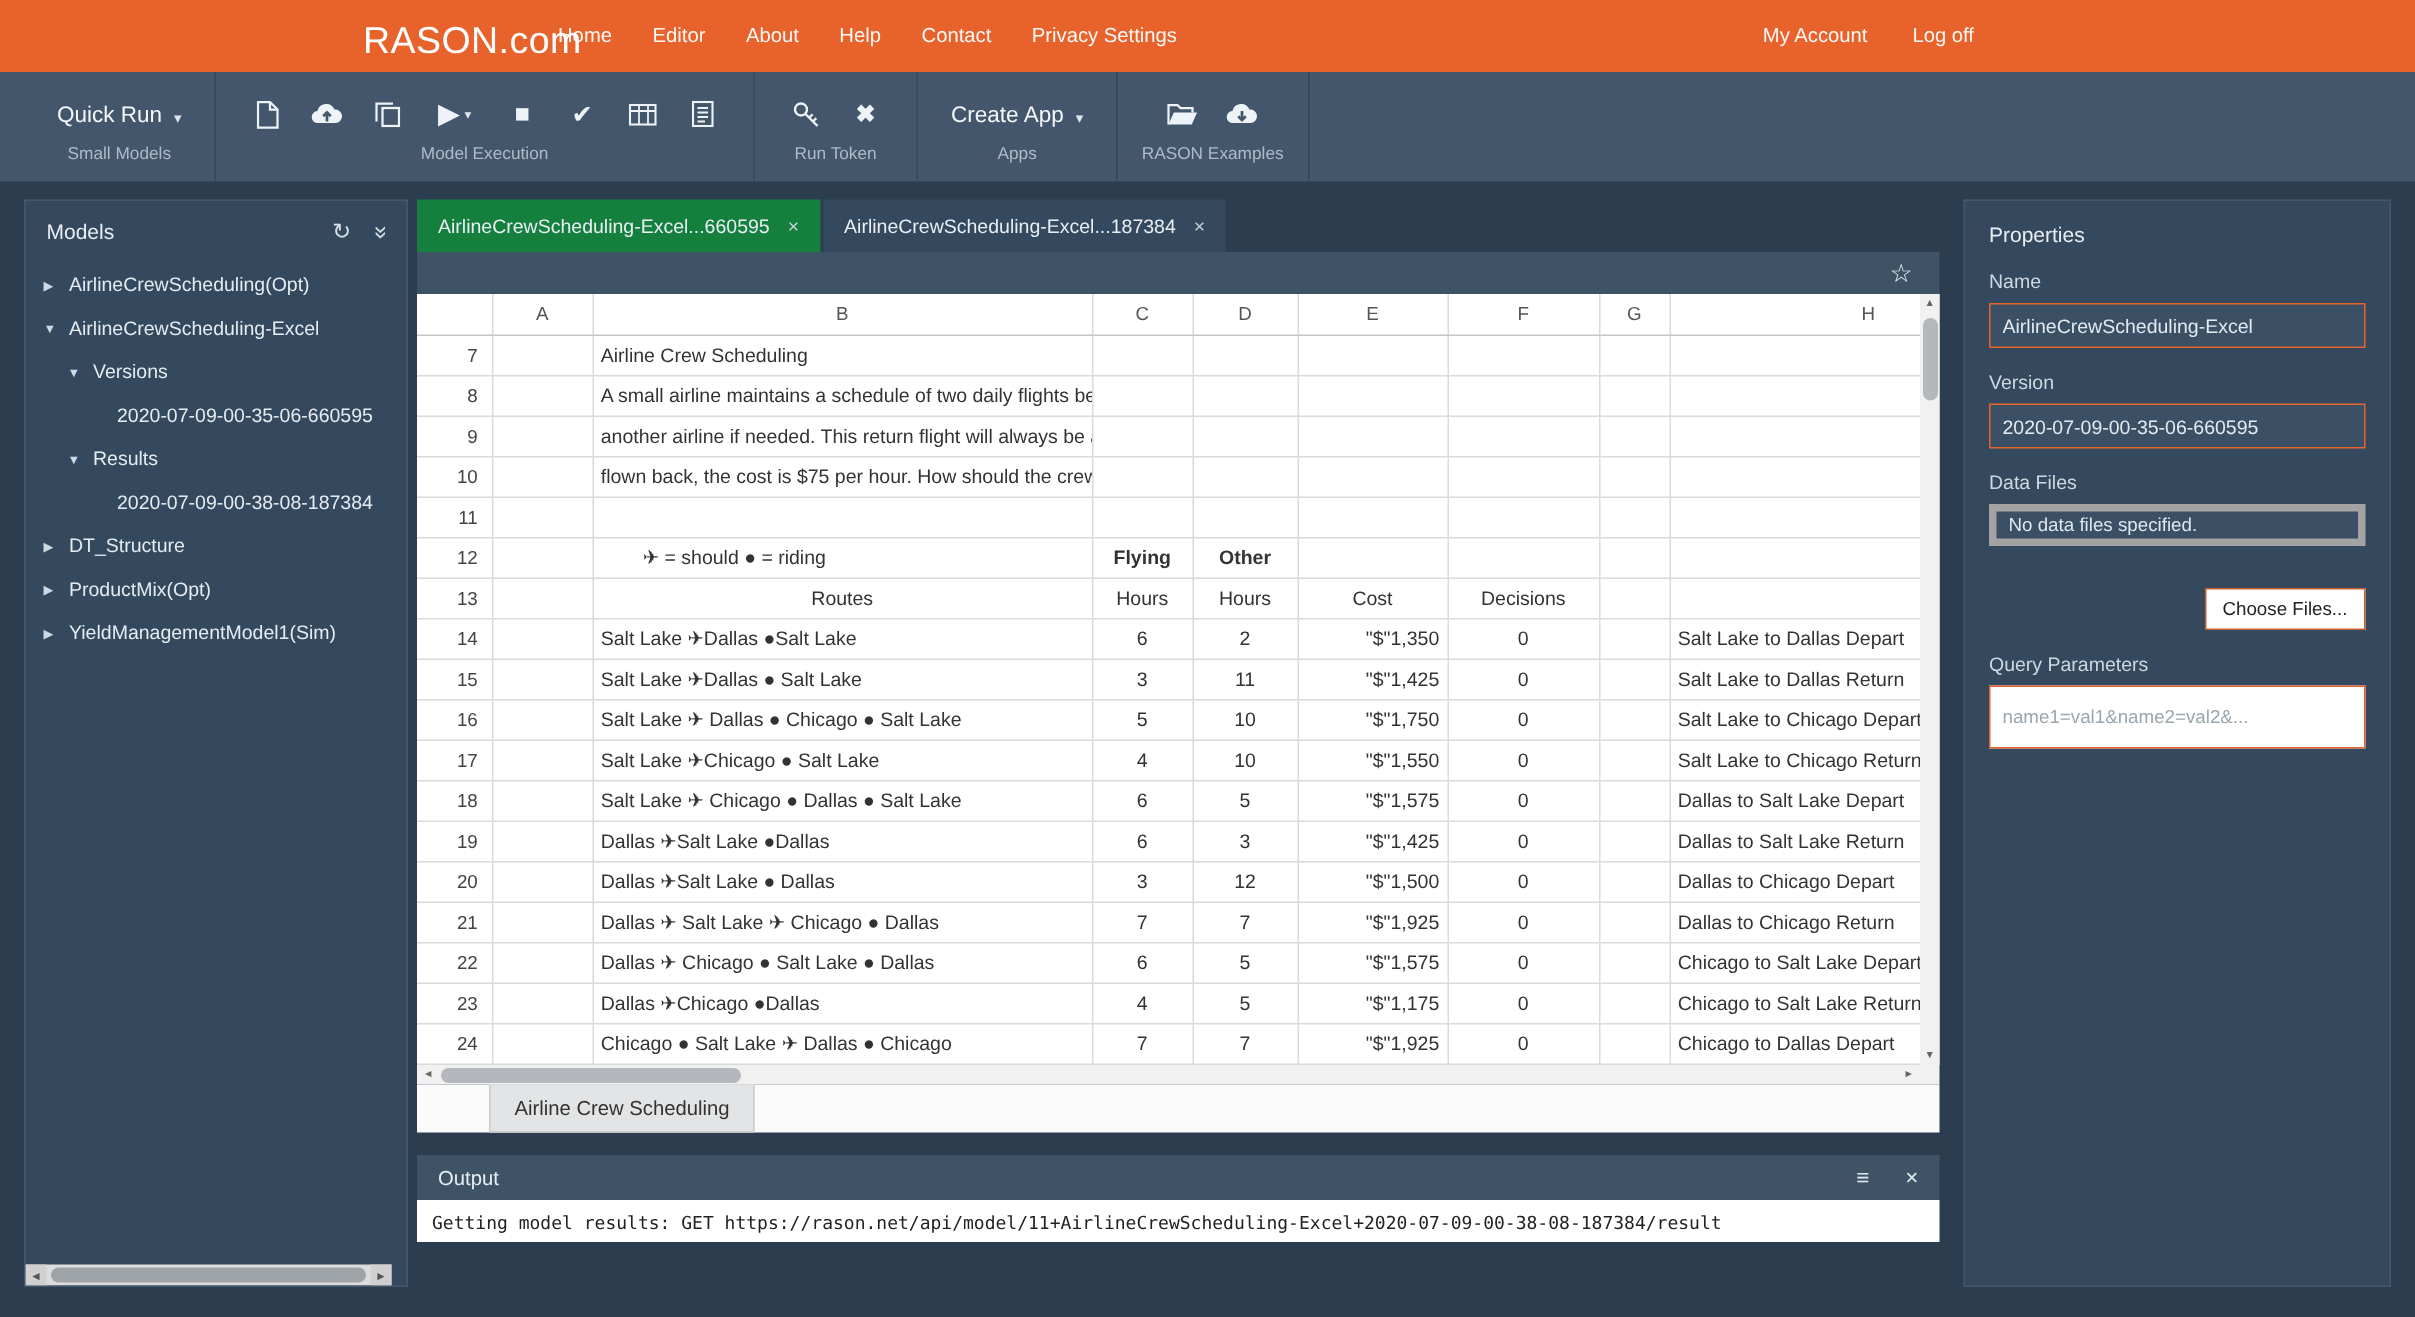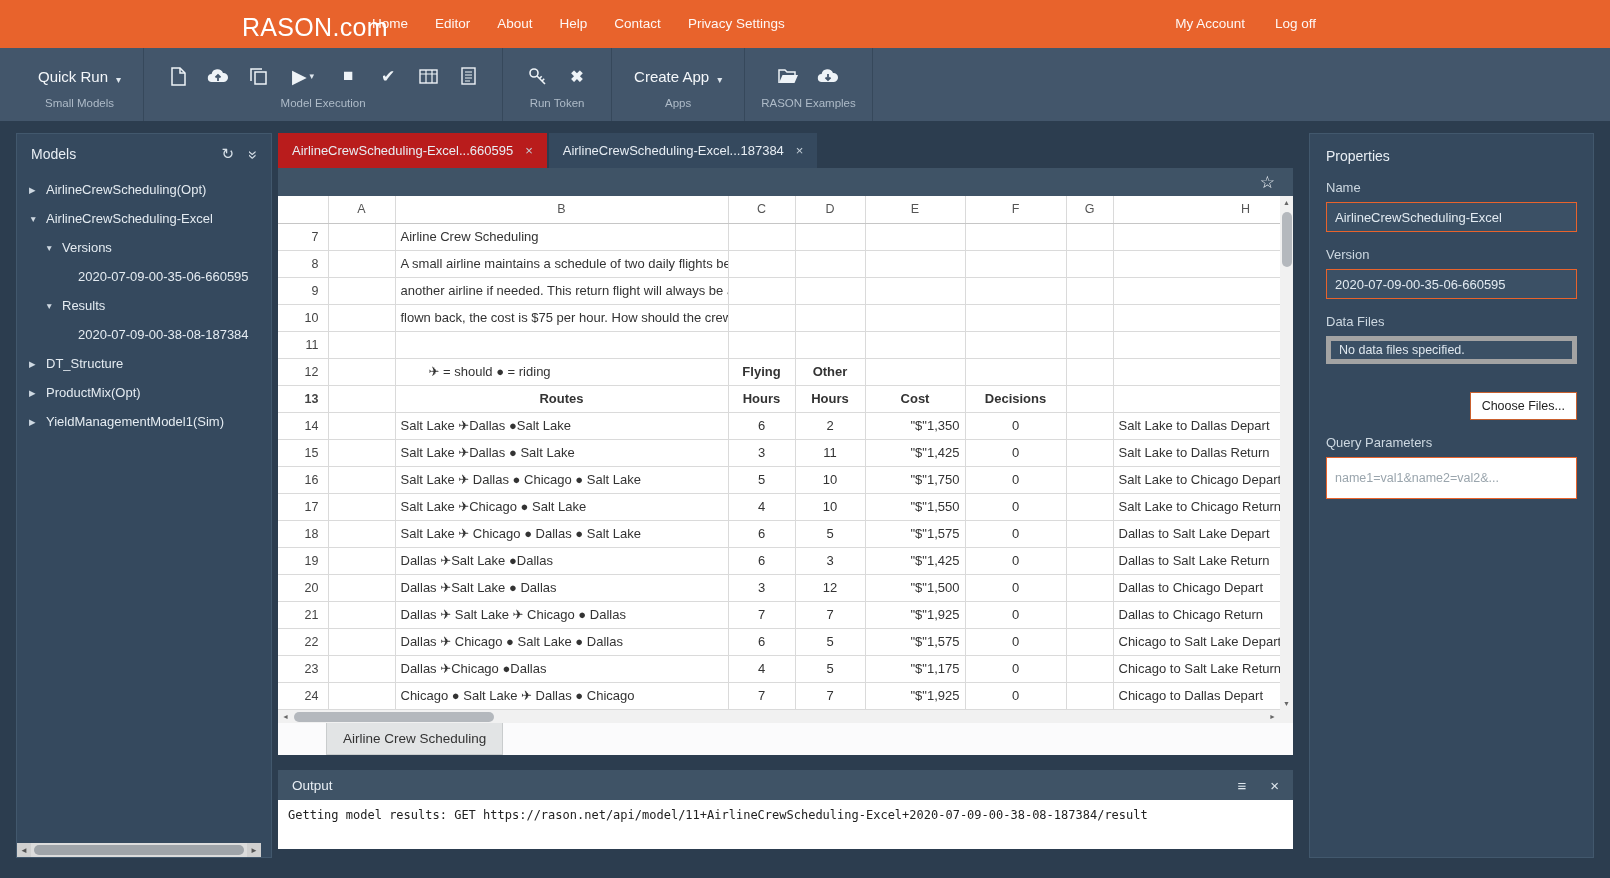--- a/index.html
+++ b/index.html
@@ -40,49 +40,49 @@
 .tree-row{display:flex;align-items:center;height:29px;color:#e4ebf1;font-size:13px;cursor:pointer;white-space:nowrap;overflow:hidden}
 .caret-ic{width:17px;font-size:8.5px;color:#cfd9e2;flex:none}
 .models-scroll{position:absolute;left:0;bottom:0;width:244px;height:14px;background:#dcdcdc;display:flex;align-items:center}
 .ms-arrow{width:14px;height:14px;font-size:8px;color:#555;display:flex;align-items:center;justify-content:center;background:#d0d0d0;cursor:pointer;flex:none}
 .ms-thumb{height:10px;background:#9fa4a9;border-radius:5px;flex:1;margin:0 3px}
 
 
 .main{position:absolute;left:278px;top:133px;width:1015px}
 .tabbar{height:35px;display:flex;gap:2px}
 .tab{display:flex;align-items:center;background:#35495e;color:#e8eef4;font-size:13px;padding:0 14px;cursor:pointer;gap:12px;white-space:nowrap}
-.tab.active{background:#b91c1c}
+.tab.active{background:#15803d}
 .tab-close{color:#c4cfd8;font-size:13px;cursor:pointer}
 .sheet-toolbar{height:28px;background:#3f5366;display:flex;align-items:center;justify-content:flex-end;padding-right:18px}
 .star{color:#f0f4f8;font-size:17px;cursor:pointer}
 .grid-zone{display:flex;background:#fff}
 .grid-clip{width:1002px;height:514px;overflow:hidden}
 table.grid{border-collapse:collapse;table-layout:fixed;width:1100px;font-size:13px;color:#333}
 .grid td,.grid th{border-right:1px solid #dadada;border-bottom:1px solid #dadada;height:27px;padding:0 5px;white-space:nowrap;overflow:hidden;font-weight:normal}
 .grid thead th{color:#555;font-size:12.5px;text-align:center;background:#fff;border-bottom:1px solid #c6c6c6;cursor:pointer}
 td.rownum{text-align:right;padding-right:9px;color:#444;font-size:12.5px;background:#fff;cursor:pointer}
 .col-C,.col-D,.col-F{text-align:center}
 .col-E{text-align:right;padding-right:10px}
-tr.bold-row td{font-weight:bold}
+tr.bold-row td{font-weight:normal}
 tr.bold-row .col-E{text-align:center;padding-right:5px}
 td.center{text-align:center}
 td.indent{padding-left:33px}
 .vscroll{width:13px;height:514px;background:#f1f1f1;position:relative;flex:none}
 .vs-arrow{position:absolute;left:0;width:13px;height:13px;font-size:7px;color:#666;display:flex;align-items:center;justify-content:center;cursor:pointer}
 .vs-thumb{position:absolute;left:1.5px;width:10px;top:16px;height:55px;background:#b4b8bd;border-radius:5px;cursor:pointer}
 .hscroll{height:13px;width:1015px;background:#f1f1f1;position:relative}
 .hs-arrow{position:absolute;top:0;width:13px;height:13px;font-size:7px;color:#666;display:flex;align-items:center;justify-content:center;cursor:pointer}
 .hs-thumb{position:absolute;left:16px;top:1.5px;width:200px;height:10px;background:#b4b8bd;border-radius:5px;cursor:pointer}
 .sheetstrip{height:32px;background:#fbfbfc;display:flex;align-items:stretch;padding-left:48px}
 .sheettab{background:#e2e4e5;border:1px solid #c9cccd;border-top:none;display:flex;align-items:center;padding:0 16px;font-size:13.5px;color:#333;cursor:pointer}
 .mainspacer{height:15px}
 .output-head{height:30px;background:#3f5366;display:flex;align-items:center;padding:0 14px}
 .output-title{color:#e8eef4;font-size:13.5px;flex:1}
 .oh-ic{color:#dfe7ee;font-size:15px;margin-left:24px;cursor:pointer}
-.output-body{height:49px;background:#fff;font-family:"DejaVu Sans Mono",monospace;font-size:12px;color:#222;padding:8px 10px;white-space:nowrap;overflow:hidden}
+.output-body{height:28px;background:#fff;font-family:"DejaVu Sans Mono",monospace;font-size:12px;color:#222;padding:8px 10px;white-space:nowrap;overflow:hidden}
 
 
 .props .panel-title{margin-bottom:16px}
 .plabel{color:#cdd8e1;font-size:13px;margin:15px 0 7px}
 .pinput{width:100%;height:30px;background:#3b5065;border:1px solid #e8632c;color:#e2eaf1;font-size:13px;padding:0 8px;font-family:"Liberation Sans",sans-serif}
 .pbox{width:100%;height:28px;background:#3b5065;border:5px solid #a3a3a3;color:#dfe7ee;font-size:12.5px;display:flex;align-items:center;padding:0 8px}
 .btnrow{display:flex;justify-content:flex-end;margin-top:28px}
 .choose-btn{background:#fff;border:1px solid #c9602e;color:#222;font-size:12.5px;padding:6px 11px;cursor:pointer;font-family:"Liberation Sans",sans-serif}
 .qinput{width:100%;height:42px;background:#fff;border:1px solid #e8632c;color:#333;font-size:12.5px;padding:0 8px;font-family:"Liberation Sans",sans-serif}
 .qinput::placeholder{color:#9aa5ad}

